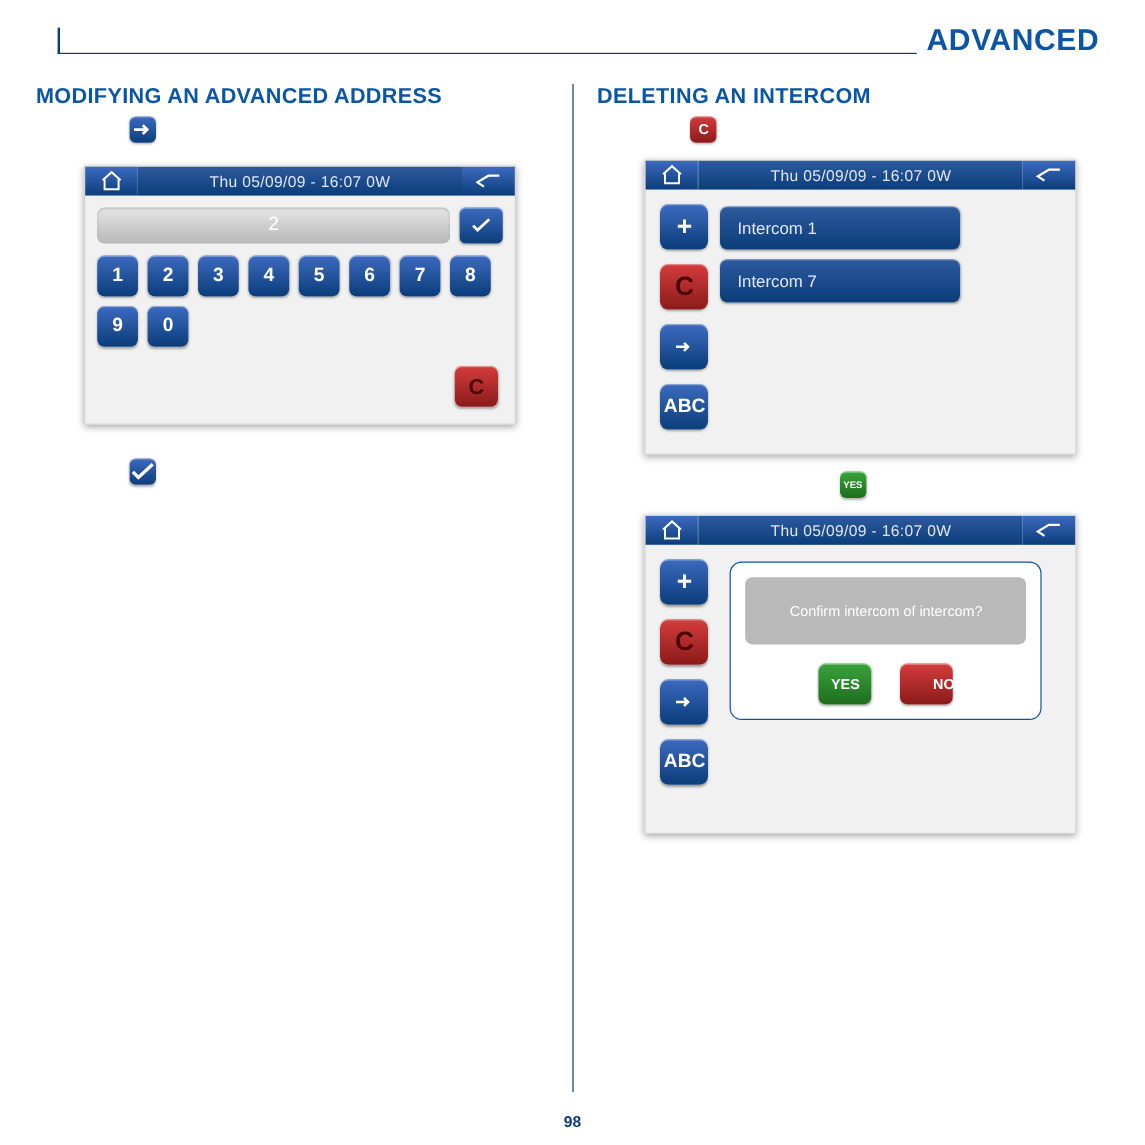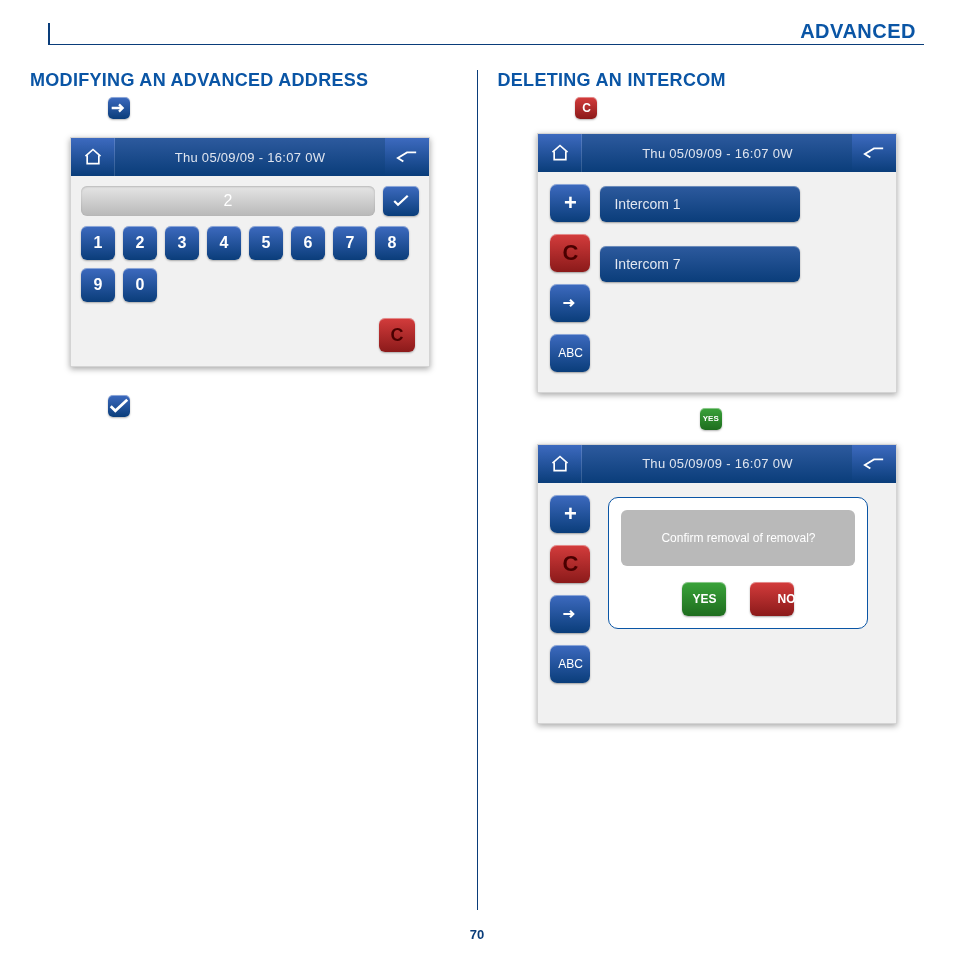--- a/index.html
+++ b/index.html
@@ -29,21 +29,21 @@
     background: #0a3d7a;
   }
   .header-right-bg {
     position: absolute;
     top: 20px;
     right: 30px;
     background: #fff;
     padding: 0 8px;
     font-weight: bold;
     color: #0a55a5;
-    font-size: 20px;
+    font-size: 25px;
     letter-spacing: 0.5px;
   }
   .columns {
     margin-top: 50px;
     display: flex;
     gap: 20px;
     height: 850px;
   }
   .col {
     width: 430px;
@@ -89,21 +89,21 @@
   .screen {
     width: 360px;
     margin-left: 40px;
     background: #f1f1f1;
     box-shadow: 0 2px 6px rgba(0,0,0,0.35);
     border: 1px solid #d4d4d4;
   }
   .screen-header {
     display: flex;
     align-items: stretch;
-    height: 38px;
+    height: 24px;
   }
   .sh-btn {
     width: 44px;
     background: linear-gradient(#3d6abf,#0a3d7a);
     display: flex;
     align-items: center;
     justify-content: center;
     color: #fff;
     font-size: 18px;
     border-right: 1px solid rgba(255,255,255,0.15);
@@ -166,22 +166,22 @@
   .side-col { display:flex; flex-direction:column; gap:12px;}
   .side-btn {
     width:40px; height:38px;
     border-radius:7px;
     display:flex; align-items:center; justify-content:center;
     color:#fff; font-weight:bold; font-size:22px;
     box-shadow: inset 0 1px 0 rgba(255,255,255,0.4), 0 1px 2px rgba(0,0,0,0.35);
   }
   .sb-blue { background: linear-gradient(#3d6abf,#0a3d7a); }
   .sb-red  { background: linear-gradient(#d43c3c,#8b1a1a); color:#4a0000;}
-  .sb-abc  { font-size:12px; font-weight:normal;}
-  .item-list { display:flex; flex-direction:column; gap:24px; margin-top:2px;}
+  .sb-abc  { font-size:16px; font-weight:bold;}
+  .item-list { display:flex; flex-direction:column; gap:8px; margin-top:2px;}
   .intercom-item {
     width: 200px; height: 36px;
     background: linear-gradient(#2d5a9e,#0a3d7a);
     border-radius:6px;
     display:flex; align-items:center;
     padding:0 14px;
     color:#e2e7f1; font-size:14px;
     box-shadow: inset 0 1px 0 rgba(255,255,255,0.3), 0 1px 2px rgba(0,0,0,0.35);
   }
   .dialog-overlay {
@@ -353,24 +353,24 @@
           <div class="side-btn sb-blue">+</div>
           <div class="side-btn sb-red">C</div>
           <div class="side-btn sb-blue">
             <svg viewBox="0 0 24 24" width="20" height="20" fill="none" stroke="#fff" stroke-width="2.5">
                 <path d="M4 12h12m-4-4 4 4-4 4"></path>
               </svg>
           </div>
           <div class="side-btn sb-blue sb-abc">ABC</div>
         </div>
         <div class="dialog-overlay">
-          <div class="dialog-msg">Confirm removal of removal?</div>
+          <div class="dialog-msg">Confirm intercom of intercom?</div>
           <div class="dialog-btns">
             <div class="dlg-btn dlg-yes">YES</div>
             <div class="dlg-btn dlg-no">NO</div>
           </div>
         </div>
       </div>
     </div>
   </div>
 </div>
 
-<div class="page-number">70</div>
+<div class="page-number">98</div>
 
 </body></html>

